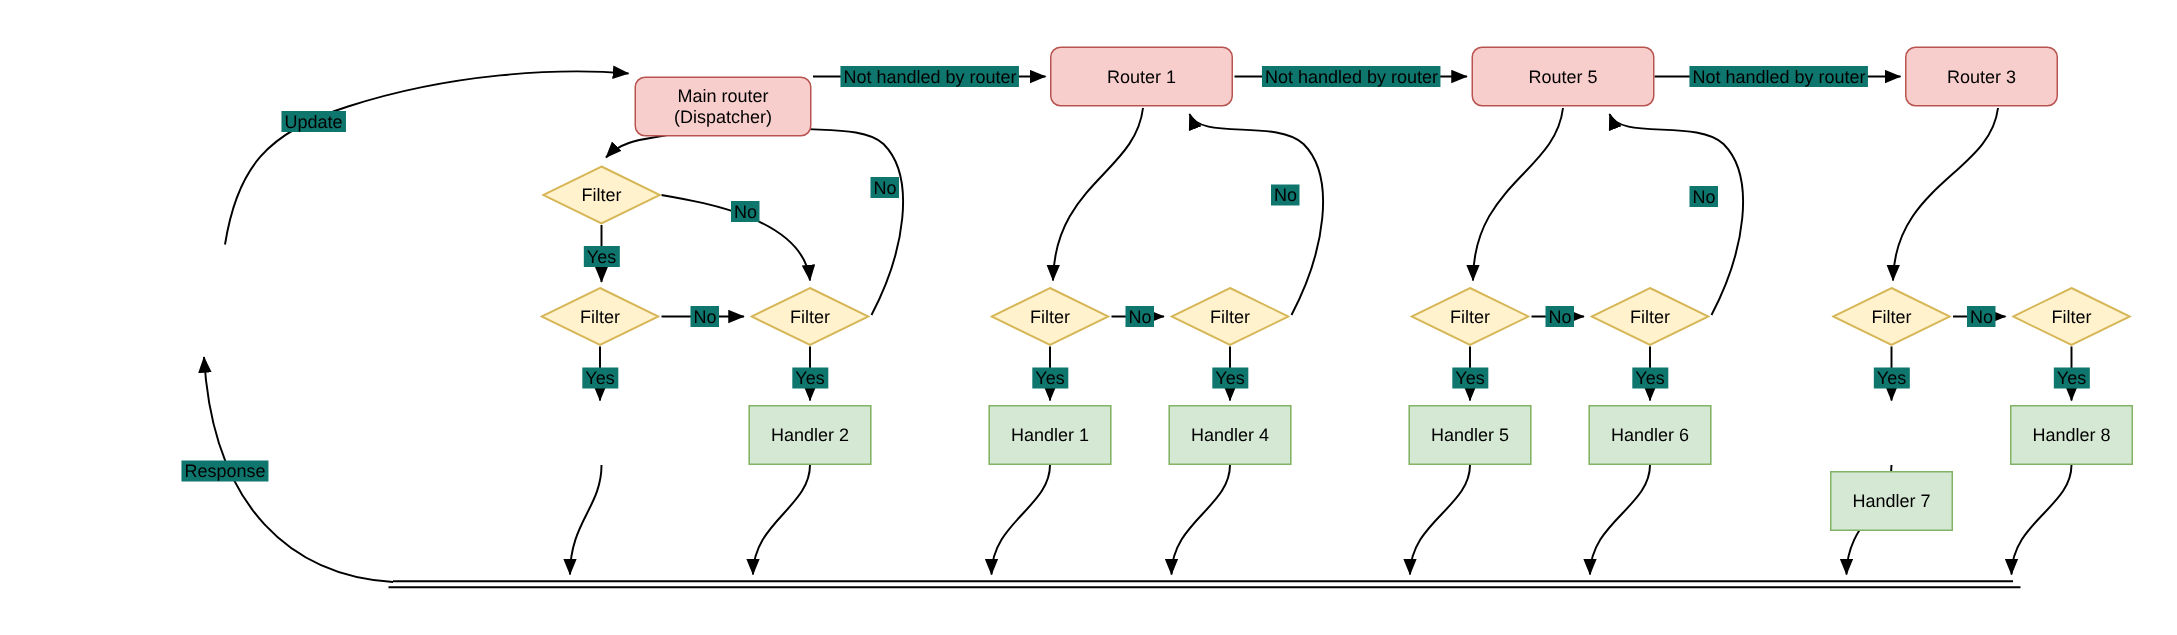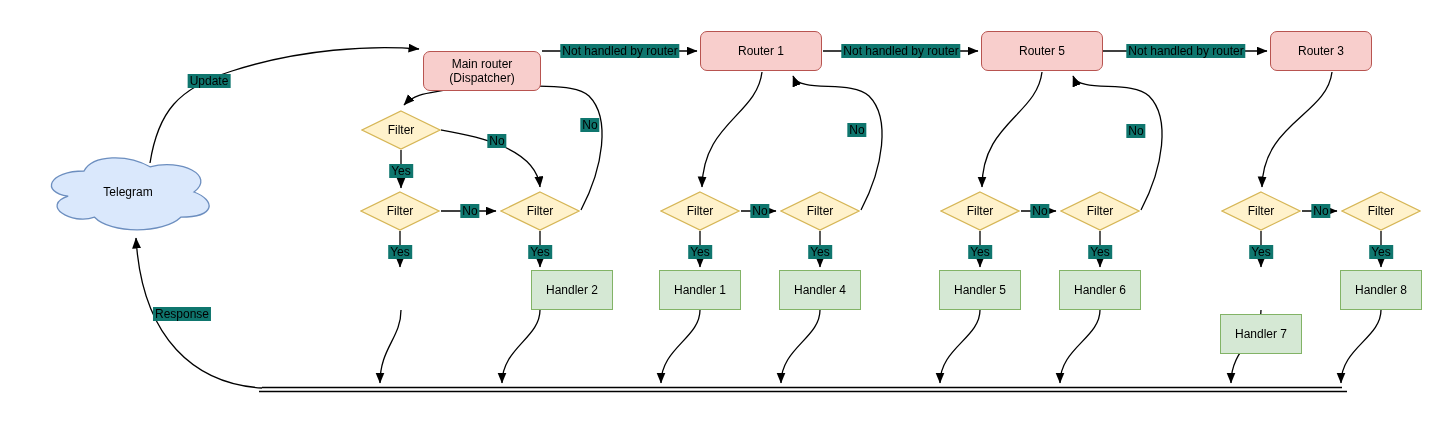--- a/index.html
+++ b/index.html
@@ -99,26 +99,20 @@
 
       <path d="M542,51 L697,51" marker-end="url(#arr)"></path>
       <path d="M823,51 L978,51" marker-end="url(#arr)"></path>
       <path d="M1103,51 L1267,51" marker-end="url(#arr)"></path>
 
       <path d="M262,387.5 L1342,387.5"></path>
       <path d="M259,391.5 L1347,391.5"></path>
     </g>
   </svg>
 
-  <div class="node cloud" style="left:39px;top:149px;">
-    <svg width="178" height="86" viewBox="-1 -1 178 86">
-      <path d="M44,21 C8.8,21 0,42 28.16,46.2 C0,55.44 31.68,75.6 54.56,67.2 C70.4,84 123.2,84 140.8,67.2 C176,67.2 176,50.4 154,42 C176,25.2 140.8,8.4 110,16.8 C88,4.2 52.8,4.2 44,21 Z" fill="#dae8fc" stroke="#6c8ebf" stroke-width="1.3"></path>
-    </svg>
-    <span class="clabel">Telegram</span>
-  </div>
 
   <div class="node router" style="left:423px;top:31px;width:118px;margin-top:20px;">
     <span>Main router</span>
     <span>(Dispatcher)</span>
   </div>
   <div class="node router" style="left:700px;top:31px;width:122px;">
     <span>Router 1</span>
   </div>
   <div class="node router" style="left:981px;top:31px;width:122px;">
     <span>Router 5</span>
@@ -175,21 +169,21 @@
       </svg>
     <span class="dlabel">Filter</span>
   </div>
   <div class="node diamond" style="left:1341px;top:191px;">
     <svg width="80" height="40">
         <polygon points="40,1 79,20 40,39 1,20" fill="#fff2cc" stroke="#d6b656" stroke-width="1.3"></polygon>
       </svg>
     <span class="dlabel">Filter</span>
   </div>
 
-  <div class="node handler" style="left:499px;top:270px;margin-left:32px;">
+  <div class="node handler" style="left:499px;top:270px;">
     <span>Handler 2</span>
   </div>
   <div class="node handler" style="left:659px;top:270px;">
     <span>Handler 1</span>
   </div>
   <div class="node handler" style="left:779px;top:270px;">
     <span>Handler 4</span>
   </div>
   <div class="node handler" style="left:939px;top:270px;">
     <span>Handler 5</span>
@@ -198,21 +192,21 @@
     <span>Handler 6</span>
   </div>
   <div class="node handler" style="left:1220px;top:270px;margin-top:44px;">
     <span>Handler 7</span>
   </div>
   <div class="node handler" style="left:1340px;top:270px;">
     <span>Handler 8</span>
   </div>
 
   <div class="edge-label" style="left:209px;top:81px;">Update</div>
-  <div class="edge-label" style="left:150px;top:314px;margin-left:32px;">Response</div>
+  <div class="edge-label" style="left:150px;top:314px;">Response</div>
 
   <div class="edge-label" style="left:620px;top:51px;">Not handled by router</div>
   <div class="edge-label" style="left:901px;top:51px;">Not handled by router</div>
   <div class="edge-label" style="left:1186px;top:51px;">Not handled by router</div>
 
   <div class="edge-label" style="left:401px;top:171px;">Yes</div>
   <div class="edge-label" style="left:400px;top:252px;">Yes</div>
   <div class="edge-label" style="left:540px;top:252px;">Yes</div>
   <div class="edge-label" style="left:700px;top:252px;">Yes</div>
   <div class="edge-label" style="left:820px;top:252px;">Yes</div>

